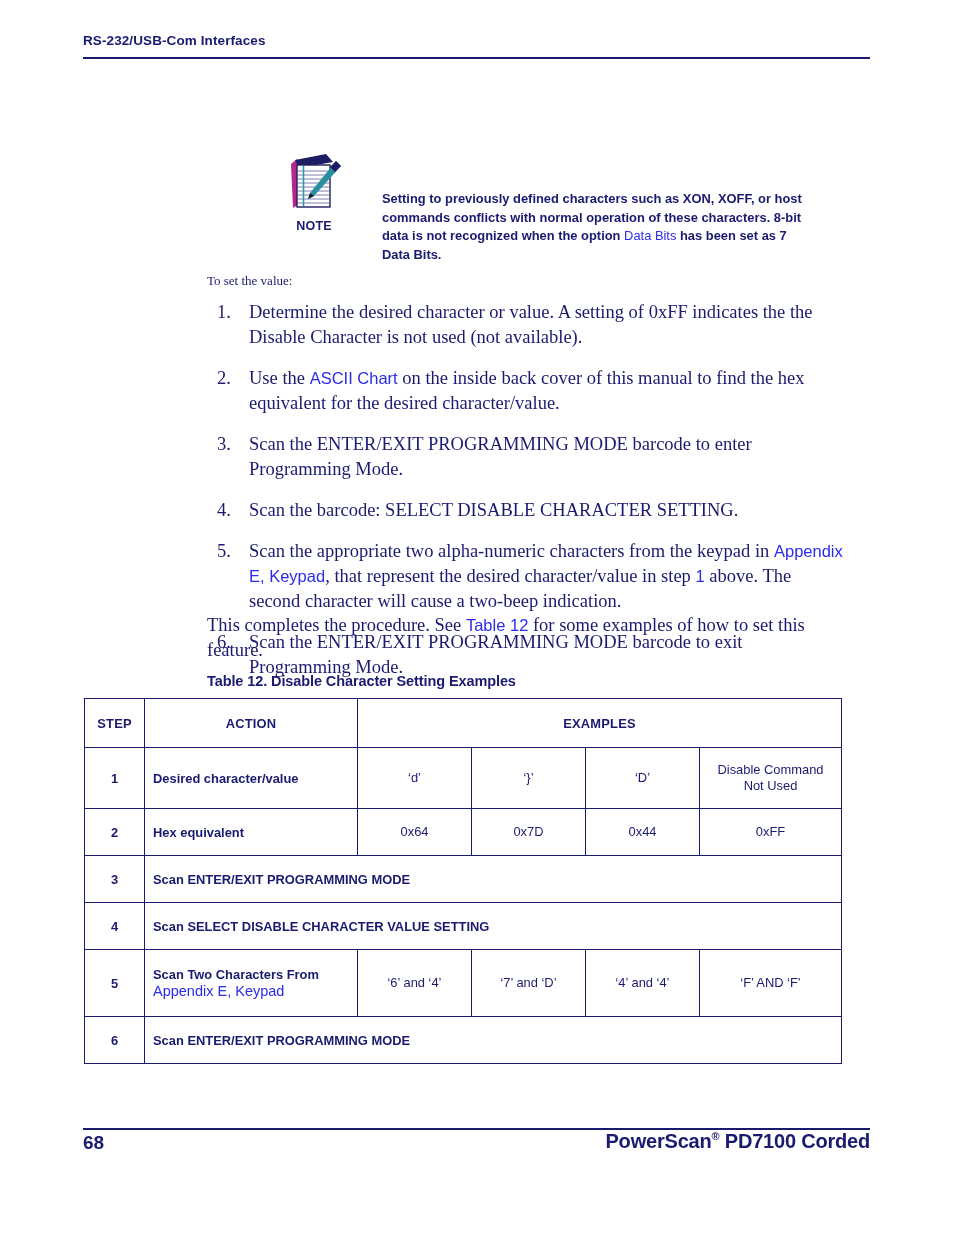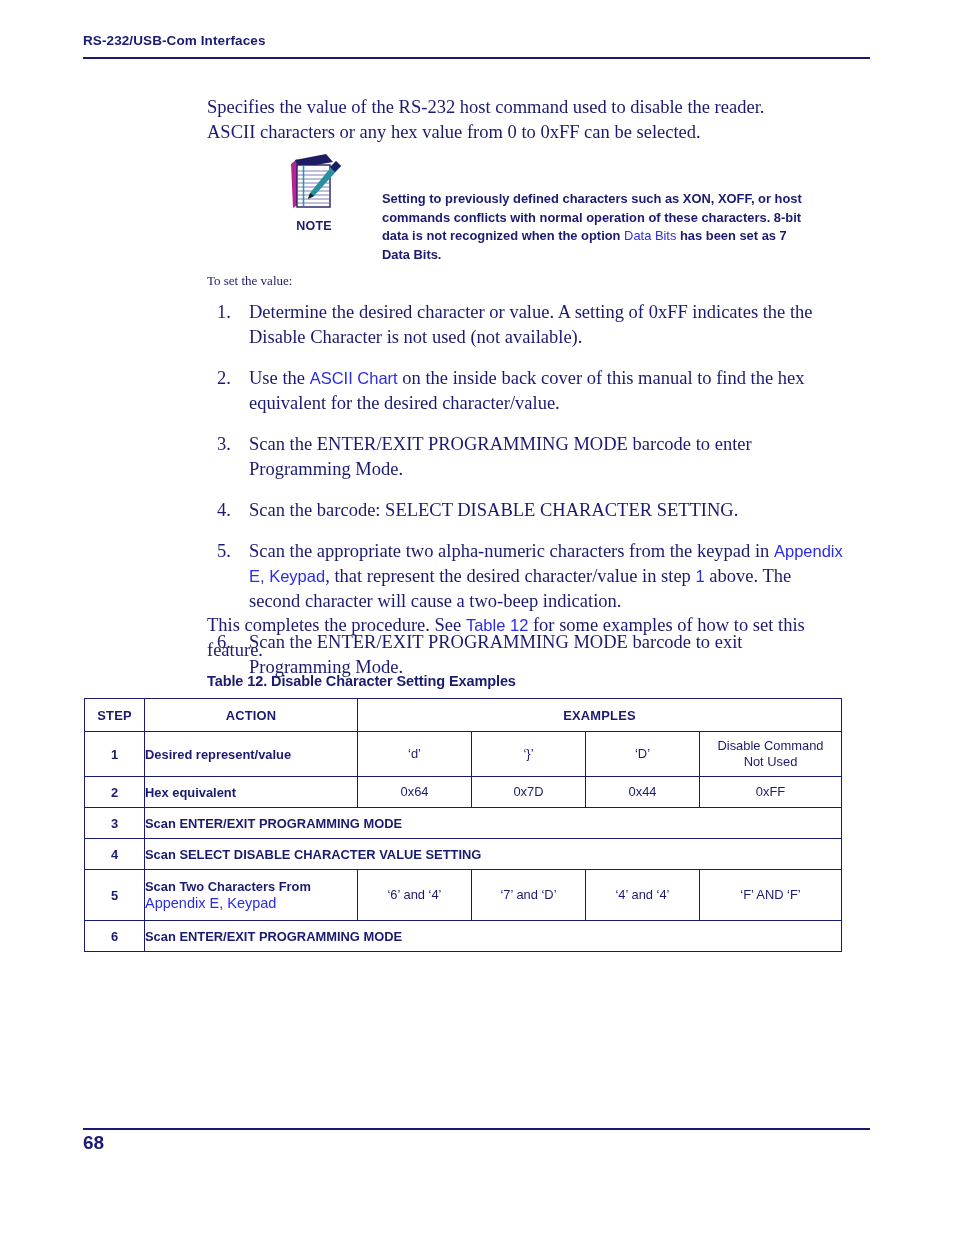--- a/index.html
+++ b/index.html
@@ -177,21 +177,21 @@
     left: 84px;
     top: 698px;
     width: 757px;
     border-collapse: collapse;
     font-family: "Liberation Sans", "DejaVu Sans", sans-serif;
     color: #1a1a70;
     table-layout: fixed;
   }
   table.t12 td, table.t12 th {
     border: 1.3px solid #1a1a70;
-    padding: 0;
+    padding: 8px;
     vertical-align: middle;
   }
   .col-step  { width: 60px; }
   .col-act   { width: 213px; }
   .col-ex    { width: 114px; }
   .col-ex-last { width: 142px; }
 
   th.hdr {
     text-align: center;
     font-size: 12.9px;
@@ -264,24 +264,20 @@
 </style>
 </head>
 <body>
 
 <div class="page">
 
   <div class="runhead">RS-232/USB-Com Interfaces</div>
   <div class="runhead-rule"></div>
 
 
-  <div class="bodyblock">
-    <div class="para">Specifies the value of the RS-232 host command used to disable the reader.</div>
-    <div class="para">ASCII characters or any hex value from 0 to 0xFF can be selected.</div>
-  </div>
 
   <div class="notebox">
     <div class="note-icon-wrap">
       <svg width="56" height="62" viewBox="0 0 56 62">
 
         <path d="M5 14 L11 9 L13 54 L7 58 Z" fill="#b5268e"></path>
 
         <path d="M9 10 L40 4 L47 12 L13 18 Z" fill="#1d1d63"></path>
 
         <rect x="11" y="15" width="33" height="42" fill="#ffffff" stroke="#1d1d63" stroke-width="1.4"></rect>
@@ -354,21 +350,21 @@
       <tr>
         <th class="hdr">STEP</th>
         <th class="hdr">ACTION</th>
         <th class="hdr" colspan="4">EXAMPLES</th>
       </tr>
     </thead>
     <tbody>
       <tr class="r1">
         <td class="stepnum">1</td>
         <td class="action">
-          <span>Desired represent/value</span>
+          <span>Desired character/value</span>
         </td>
         <td class="exval">‘d’</td>
         <td class="exval">‘}’</td>
         <td class="exval">‘D’</td>
         <td class="exval" style="white-space:pre-line;">Disable Command
 Not Used</td>
       </tr>
       <tr class="r2">
         <td class="stepnum">2</td>
         <td class="action">
@@ -406,14 +402,15 @@
         <td class="stepnum">6</td>
         <td class="action" colspan="5">
           <span>Scan ENTER/EXIT PROGRAMMING MODE</span>
         </td>
       </tr>
     </tbody>
   </table>
 
   <div class="footer-rule"></div>
   <div class="footer-page">68</div>
+  <div class="footer-title"><span>PowerScan</span><sup>®</sup><span> PD7100 Corded</span></div>
 
 </div>
 
 </body></html>

